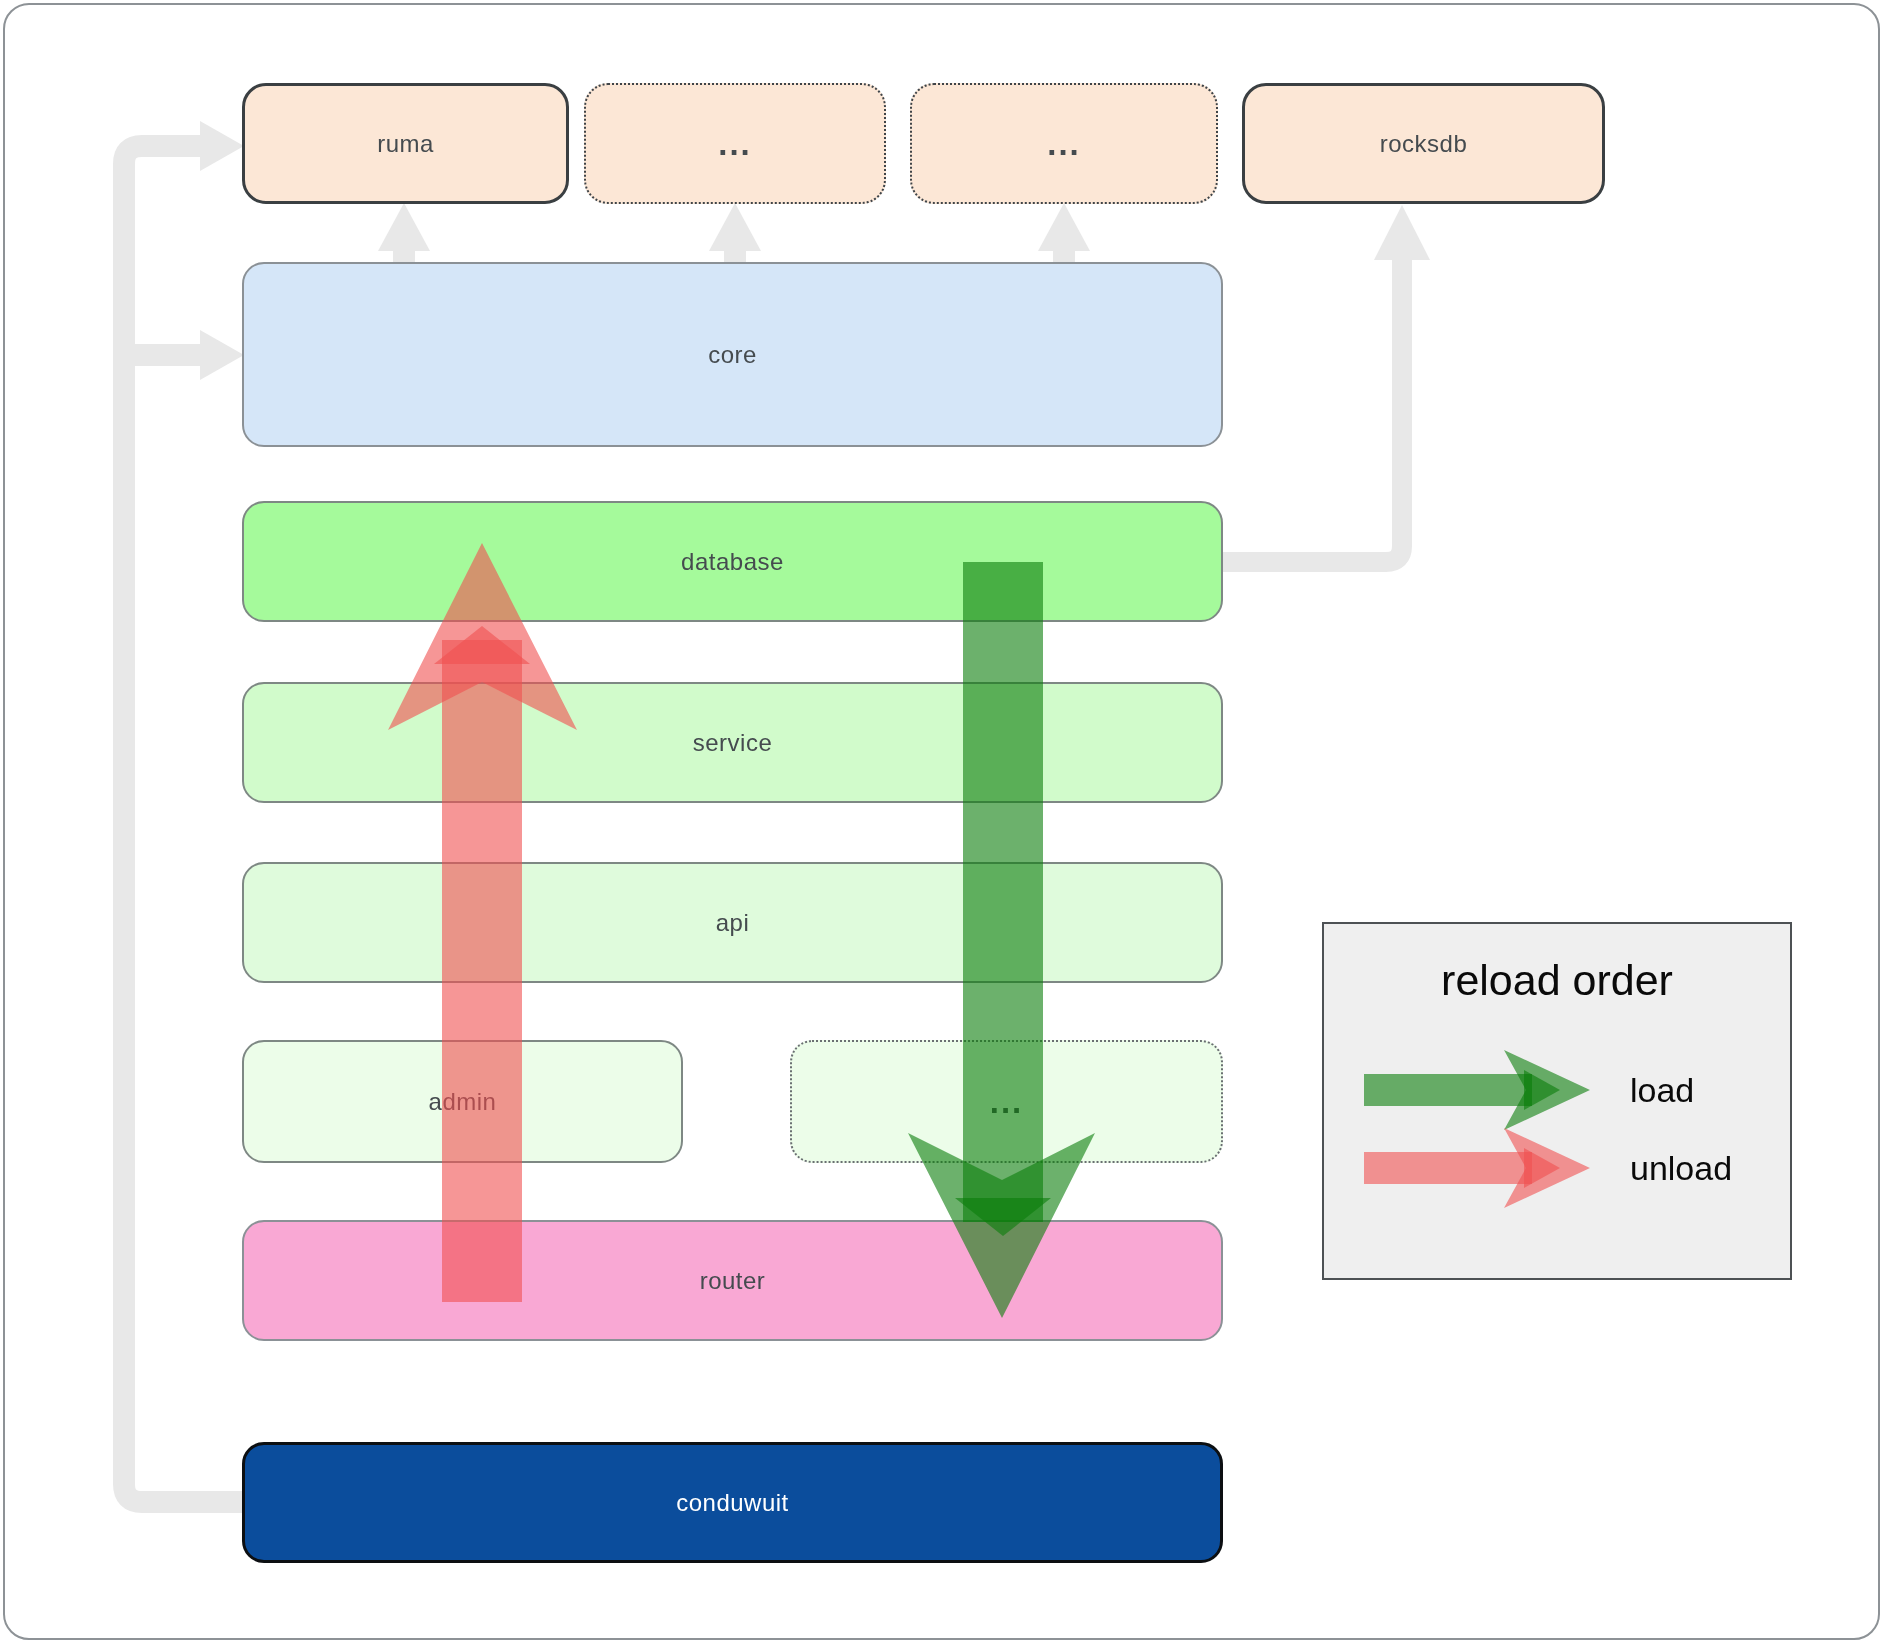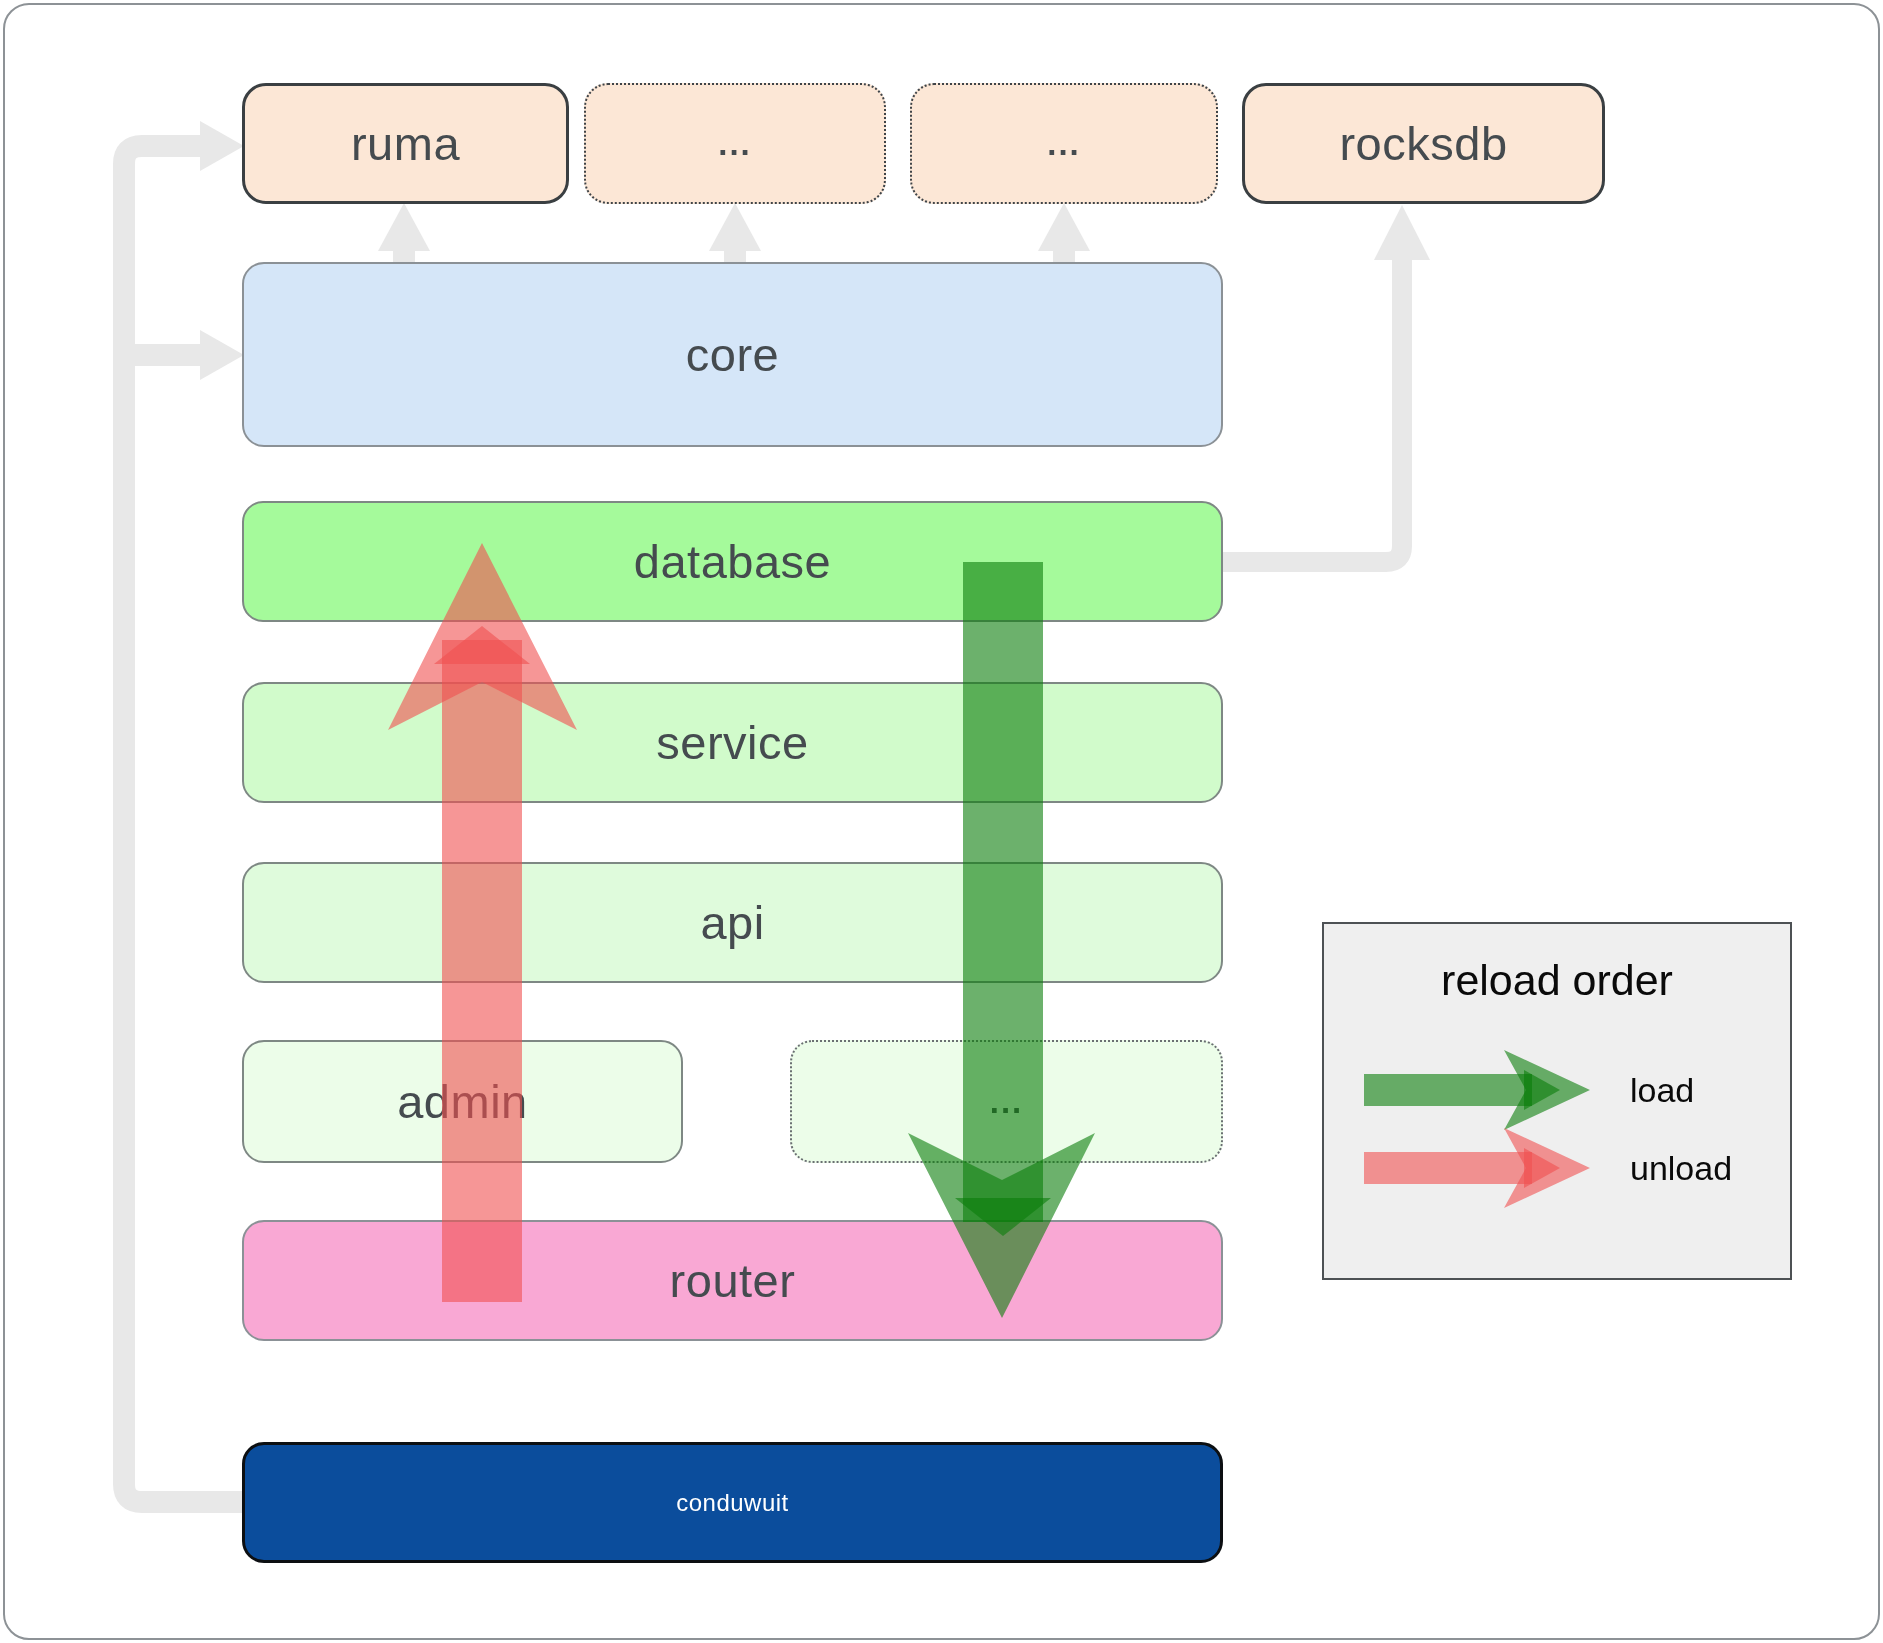--- a/index.html
+++ b/index.html
@@ -35,21 +35,21 @@
   .node {
     position: absolute;
     box-sizing: border-box;
     display: flex;
     align-items: center;
     justify-content: center;
     border-radius: 22px;
     z-index: 2;
   }
   .node .label {
-    font-size: 47px;
+    font-size: 24px;
     color: #454b4f;
     letter-spacing: 0.5px;
   }
   .node .label.ellipsis {
     font-weight: 700;
     font-size: 33px;
     letter-spacing: 2px;
   }
   .border-solid-dark  { border: 3px solid #3a3f42; border-radius: 24px; }
   .border-dotted-dark { border: 2.5px dotted #3f4448; border-radius: 24px; }
@@ -143,21 +143,21 @@
   </div>
 
   <div class="node border-solid-dark" id="node-rocksdb" style="background-color: rgb(252, 231, 214);">
     <span class="label">rocksdb</span>
   </div>
 
   <div class="node border-gray" id="node-core" style="background-color: rgb(213, 230, 248);">
     <span class="label">core</span>
   </div>
 
-  <div class="node border-gray-green" id="node-database" style="background-color: rgb(165, 250, 155); border-radius: 21px;">
+  <div class="node border-gray-green" id="node-database" style="background-color: rgb(165, 250, 155);">
     <span class="label">database</span>
   </div>
 
   <div class="node border-gray-green" id="node-service" style="background-color: rgb(209, 251, 203);">
     <span class="label">service</span>
   </div>
 
   <div class="node border-gray-green" id="node-api" style="background-color: rgb(223, 251, 220);">
     <span class="label">api</span>
   </div>

